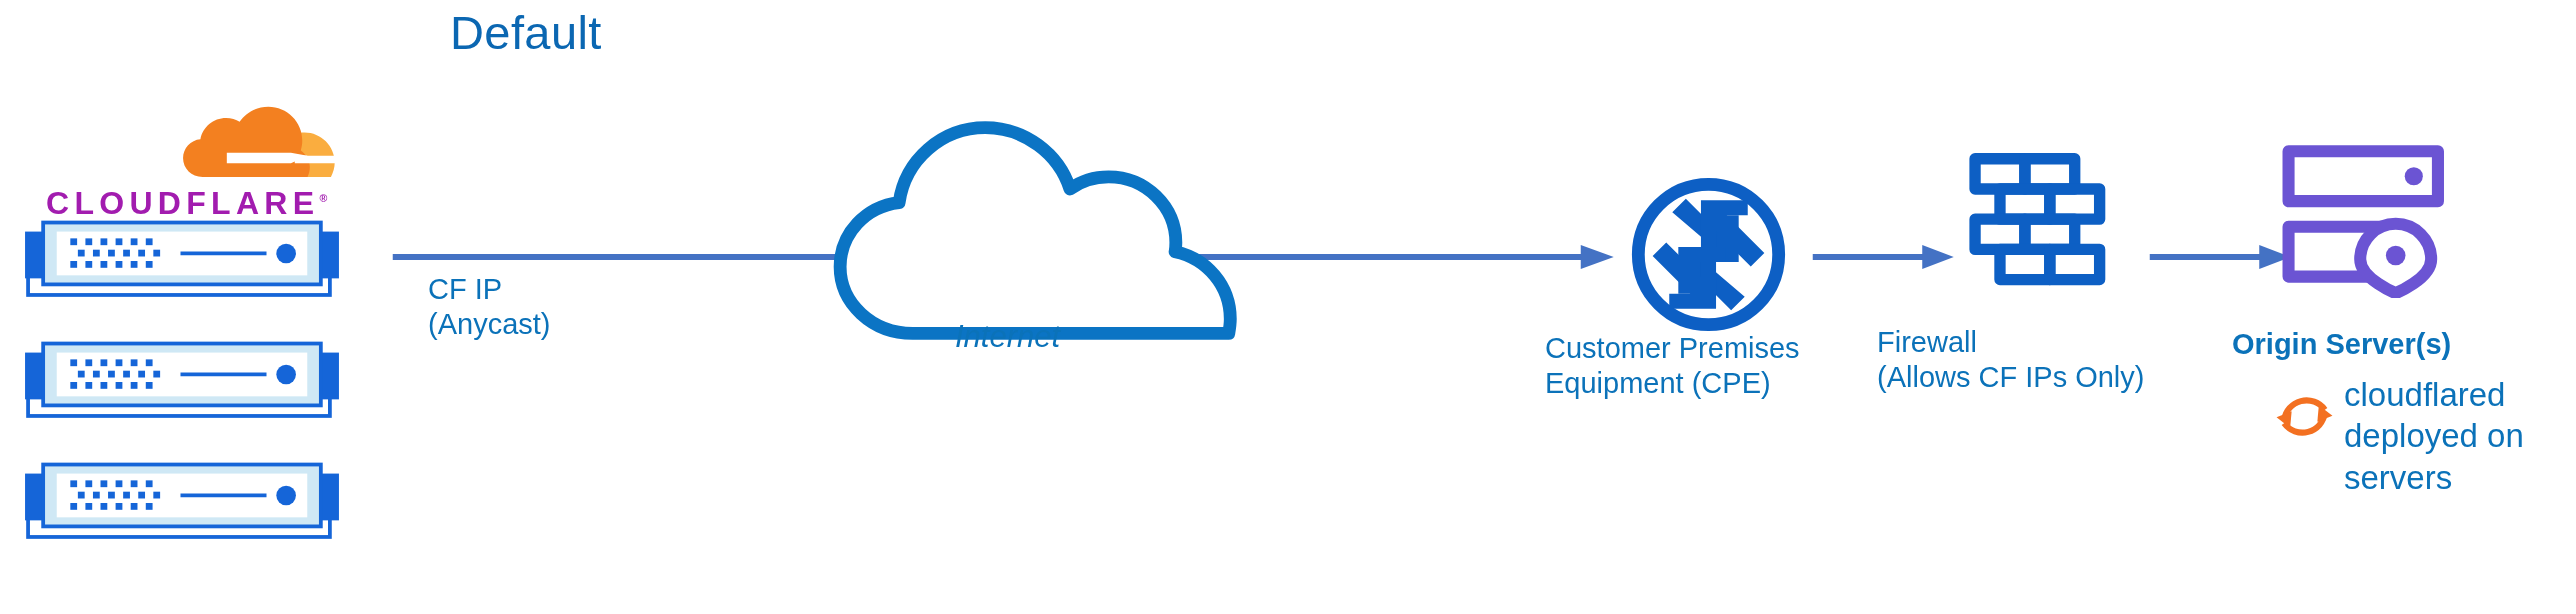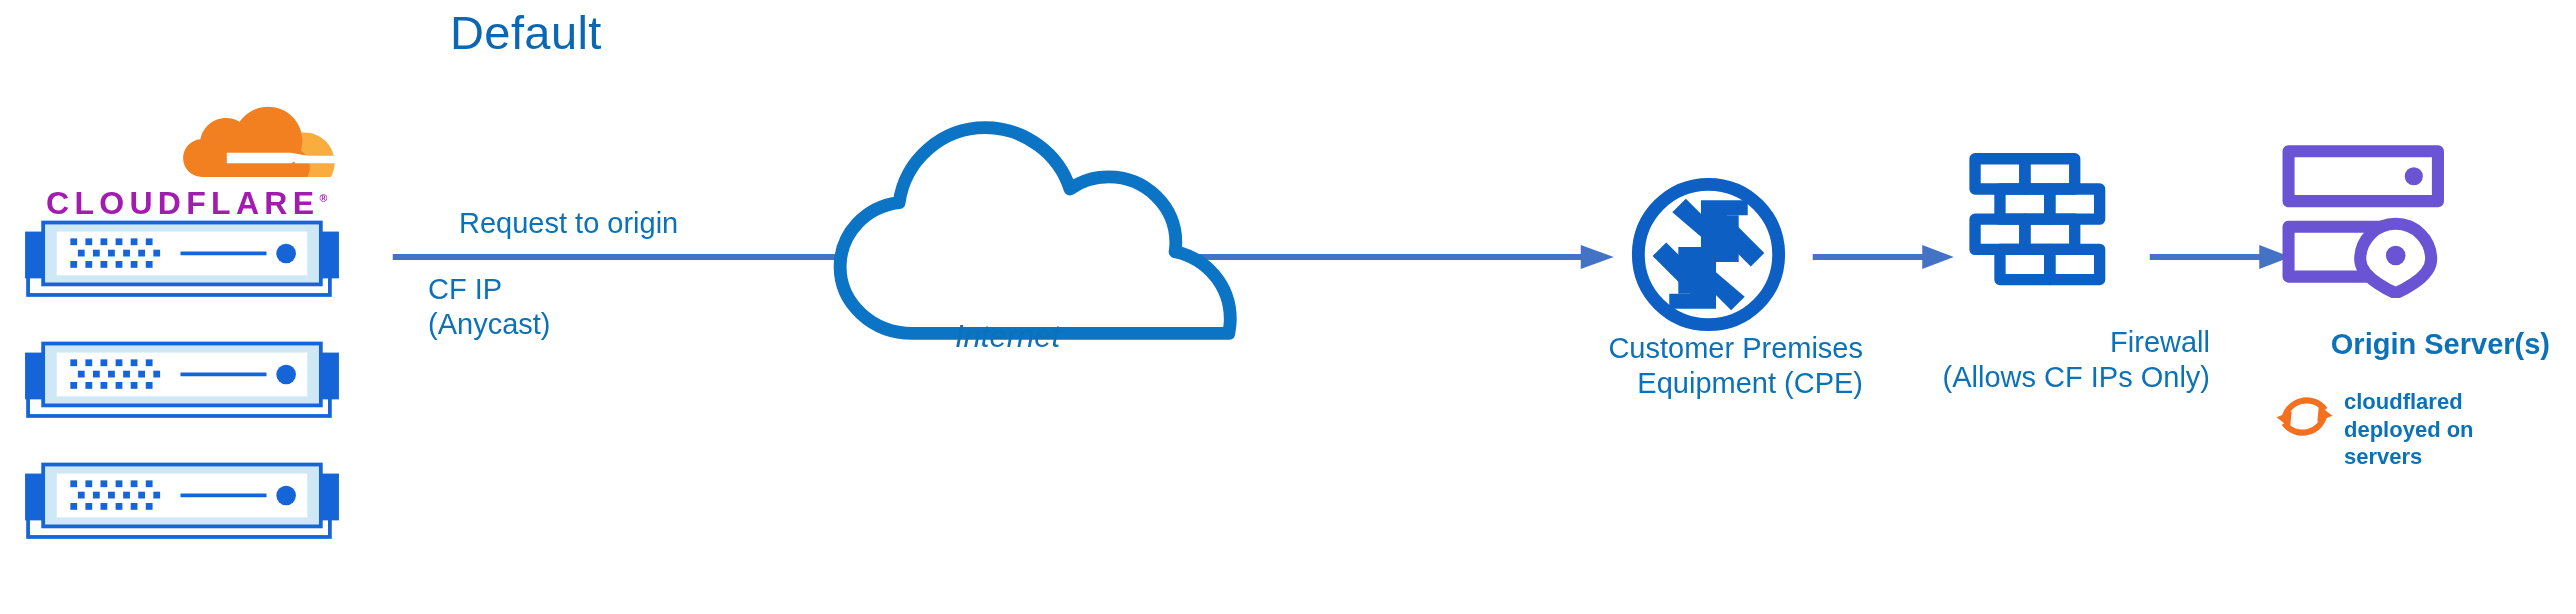--- a/index.html
+++ b/index.html
@@ -60,35 +60,34 @@
   #arrow-cpe-fw { left: 1812px; top: 242px; width: 144px; height: 30px; }
   #arrow-fw-origin { left: 2149px; top: 242px; width: 144px; height: 30px; }
 
   
   .lbl {
     color: #0b72b9;
     font-size: 29px;
     line-height: 1.22;
     white-space: pre-line;
   }
-  .lbl-center { text-align: right; }
+  .lbl-center { text-align: left; }
 
   #label-request-to-origin { left: 459px; top: 206px; font-size: 29px; }
   #label-cf-ip { left: 384px; top: 272px; margin-left: 44px; }
   #label-internet { left: 955px; top: 318px; font-size: 31px; font-style: italic; }
   #label-cpe { left: 1545px; top: 331px; width: 318px; }
   #label-firewall { left: 1877px; top: 325px; width: 333px; }
   #label-origin { left: 2232px; top: 327px; width: 318px; font-weight: bold; }
   #label-cloudflared {
     left: 2344px;
-    top: 388px;
+    top: 374px;
     width: 197px;
-    font-size: 22px;
+    font-size: 33px;
     line-height: 1.25;
-    font-weight: bold;
   }
 
   
   #internet-cloud { left: 825px; top: 114px; width: 431px; height: 227px; }
   #internet-cloud svg { display: block; width: 100%; height: 100%; }
 
   
   #cpe-icon { left: 1627px; top: 173px; width: 163px; height: 163px; }
   #cpe-icon svg { display: block; width: 100%; height: 100%; }
 
@@ -242,21 +241,20 @@
                C338 89 356 83 375 83
                C424 83 464 122 464 170
                C464 174 464 178 463 182
                C505 191 536 227 536 271
                C536 278 535 284 534 290
                Z" fill="#ffffff" stroke="#0b74c4" stroke-width="17" stroke-linejoin="round"></path>
     </svg>
   </div>
   <div class="abs lbl" id="label-internet">Internet</div>
 
-  <div class="abs lbl" id="label-request-to-origin">Request to origin</div>
   <div class="abs lbl" id="label-cf-ip">CF IP
 (Anycast)</div>
 
   <div class="abs" id="cpe-icon">
     <svg viewBox="0 0 216 216" xmlns="http://www.w3.org/2000/svg">
       <circle cx="108" cy="108" r="93" fill="none" stroke="#0d5fc4" stroke-width="17"></circle>
       <g fill="#0d5fc4">
 
         <path d="M60 52 L78 34 L128 84 L128 56 L148 56 L148 118 L86 118 L86 98 L114 98 Z"></path>
 

